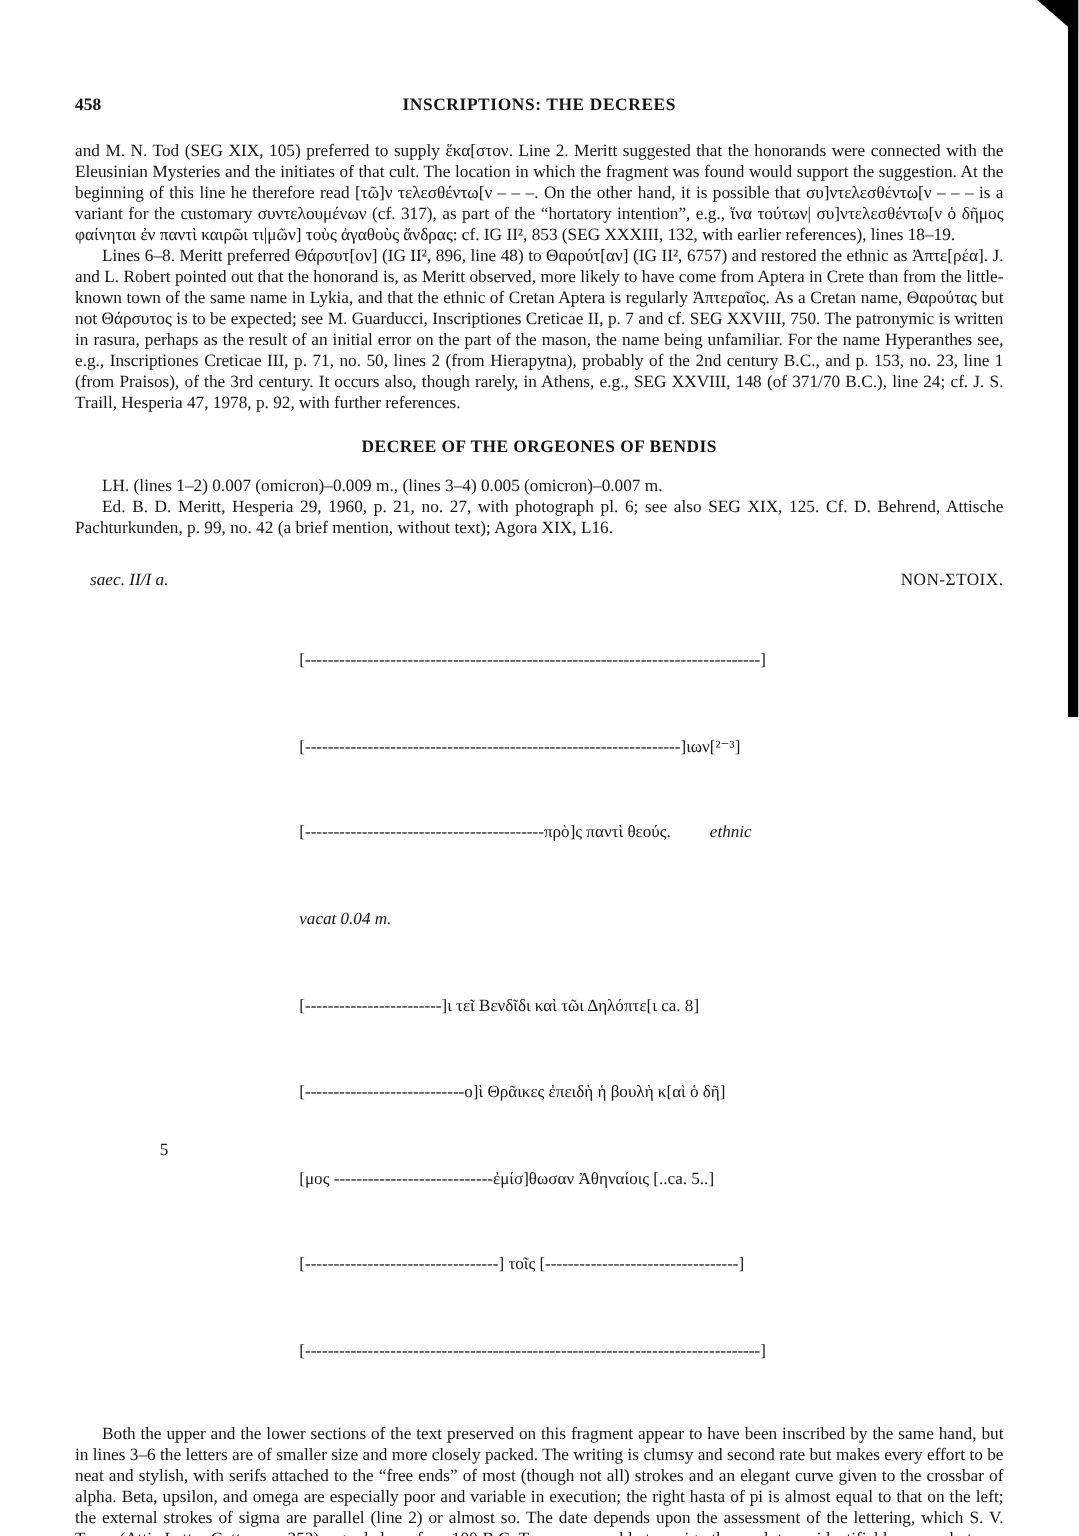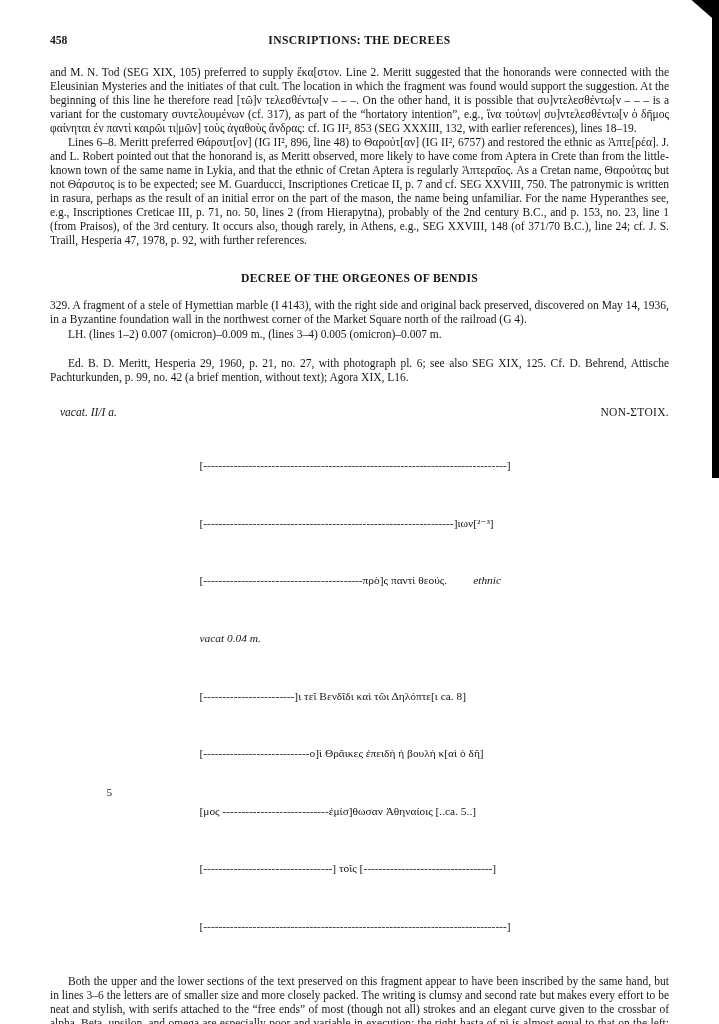--- a/index.html
+++ b/index.html
@@ -34,45 +34,46 @@
     clip-path: polygon(14% 0, 100% 0, 100% 100%);
   }
   
   .running-head {
     position: relative;
     text-align: center;
     font-weight: bold;
     font-size: 11.6px;
     letter-spacing: 0.4px;
     line-height: 14px;
+    margin-top: 29px;
   }
   .page-num {
     position: absolute;
     left: 0; top: 0;
     font-weight: bold;
     letter-spacing: 0;
   }
   p { margin: 0; }
   .body-text {
     font-size: 11.5px;
     line-height: 14px;
     text-align: justify;
   }
   .indent { text-indent: 18px; }
   .mt-first { margin-top: 17px; }
   .section-heading {
-    margin: 25px 0 13px 0;
+    margin: 15px 0 13px 0;
     text-align: center;
     font-weight: bold;
     font-size: 11.6px;
     letter-spacing: 0.3px;
   }
   .dims   { margin-top: 13px; }
   .dims2  { margin-top: 1px; }
-  .editions { margin-top: 15px; }
+  .editions { }
   .date-row {
     margin-top: 21px;
     display: flex;
     justify-content: space-between;
     font-size: 11.5px;
     line-height: 14px;
   }
   .saec { font-style: italic; padding-left: 10px; }
   .stoich { letter-spacing: 0.3px; text-align: center; }
   
@@ -100,26 +101,25 @@
   <header class="running-head">
     <span class="page-num">458</span>
     <span class="running-title">INSCRIPTIONS: THE DECREES</span>
   </header>
 
   <p class="body-text mt-first">and M. N. Tod (SEG XIX, 105) preferred to supply ἕκα[στον. Line 2. Meritt suggested that the honorands were connected with the Eleusinian Mysteries and the initiates of that cult. The location in which the fragment was found would support the suggestion. At the beginning of this line he therefore read [τῶ]ν τελεσθέντω[ν – – –. On the other hand, it is possible that συ]ντελεσθέντω[ν – – – is a variant for the customary συντελουμένων (cf. 317), as part of the “hortatory intention”, e.g., ἵνα τούτων| συ]ντελεσθέντω[ν ὁ δῆμος φαίνηται ἐν παντὶ καιρῶι τι|μῶν] τοὺς ἀγαθοὺς ἄνδρας: cf. IG II², 853 (SEG XXXIII, 132, with earlier references), lines 18–19.</p>
   <p class="body-text indent">Lines 6–8. Meritt preferred Θάρσυτ[ον] (IG II², 896, line 48) to Θαρούτ[αν] (IG II², 6757) and restored the ethnic as Ἀπτε[ρέα]. J. and L. Robert pointed out that the honorand is, as Meritt observed, more likely to have come from Aptera in Crete than from the little-known town of the same name in Lykia, and that the ethnic of Cretan Aptera is regularly Ἀπτεραῖος. As a Cretan name, Θαρούτας but not Θάρσυτος is to be expected; see M. Guarducci, Inscriptiones Creticae II, p. 7 and cf. SEG XXVIII, 750. The patronymic is written in rasura, perhaps as the result of an initial error on the part of the mason, the name being unfamiliar. For the name Hyperanthes see, e.g., Inscriptiones Creticae III, p. 71, no. 50, lines 2 (from Hierapytna), probably of the 2nd century B.C., and p. 153, no. 23, line 1 (from Praisos), of the 3rd century. It occurs also, though rarely, in Athens, e.g., SEG XXVIII, 148 (of 371/70 B.C.), line 24; cf. J. S. Traill, Hesperia 47, 1978, p. 92, with further references.</p>
 
   <h2 class="section-heading">DECREE OF THE ORGEONES OF BENDIS</h2>
 
-  <p class="body-text">329. A fragment of a stele of Hymettian marble (I 4143), with the right side and original back preserved, discovered on May 14, 1936, in a Byzantine foundation wall in the northwest corner of the Market Square north of the railroad (G 4).</p>
   <p class="body-text indent dims2">LH. (lines 1–2) 0.007 (omicron)–0.009 m., (lines 3–4) 0.005 (omicron)–0.007 m.</p>
   <p class="body-text indent editions">Ed. B. D. Meritt, Hesperia 29, 1960, p. 21, no. 27, with photograph pl. 6; see also SEG XIX, 125. Cf. D. Behrend, Attische Pachturkunden, p. 99, no. 42 (a brief mention, without text); Agora XIX, L16.</p>
 
   <div class="date-row">
-    <span class="saec">vacat. II/I a.</span>
+    <span class="saec">saec. II/I a.</span>
     <span class="stoich">NON-ΣΤΟΙΧ.</span>
   </div>
 
   <div class="inscription">
     <div class="insc-line">
       <span class="insc-num"></span><span class="insc-text">[--------------------------------------------------------------------------------]</span><span class="insc-note"></span>
     </div>
     <div class="insc-line">
       <span class="insc-num"></span><span class="insc-text">[------------------------------------------------------------------]ιων[²⁻³]</span><span class="insc-note"></span>
     </div>

